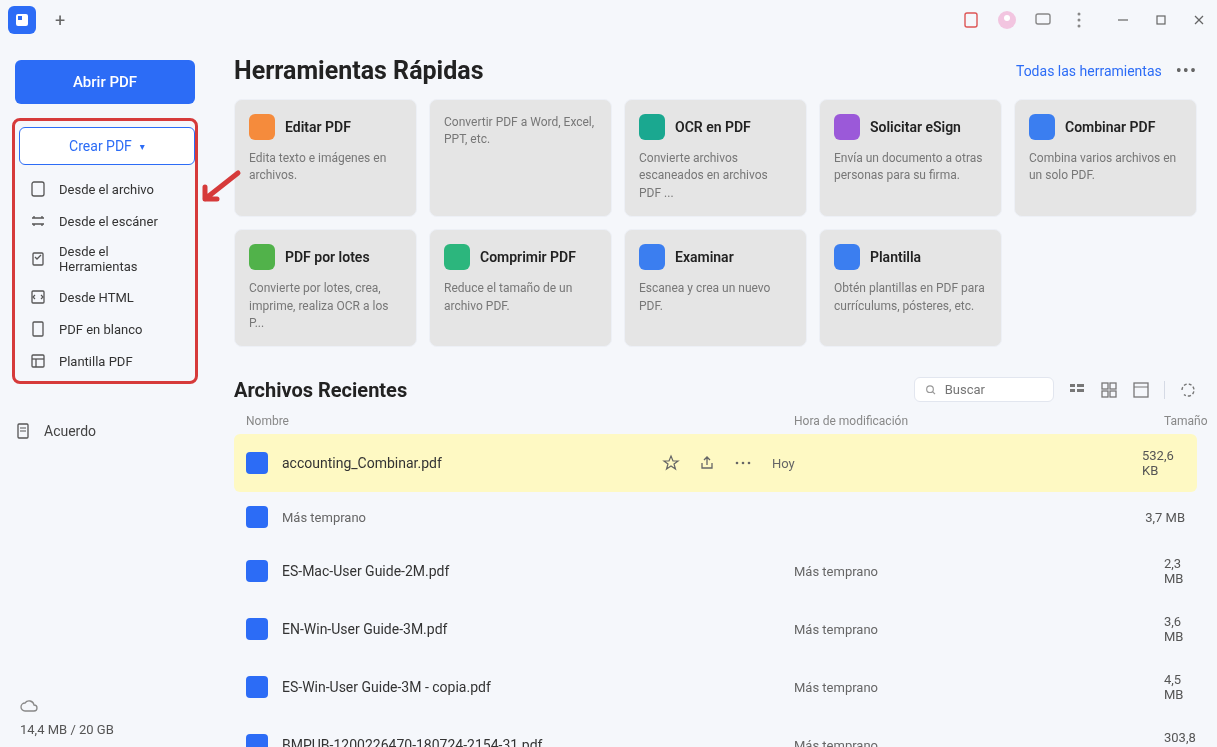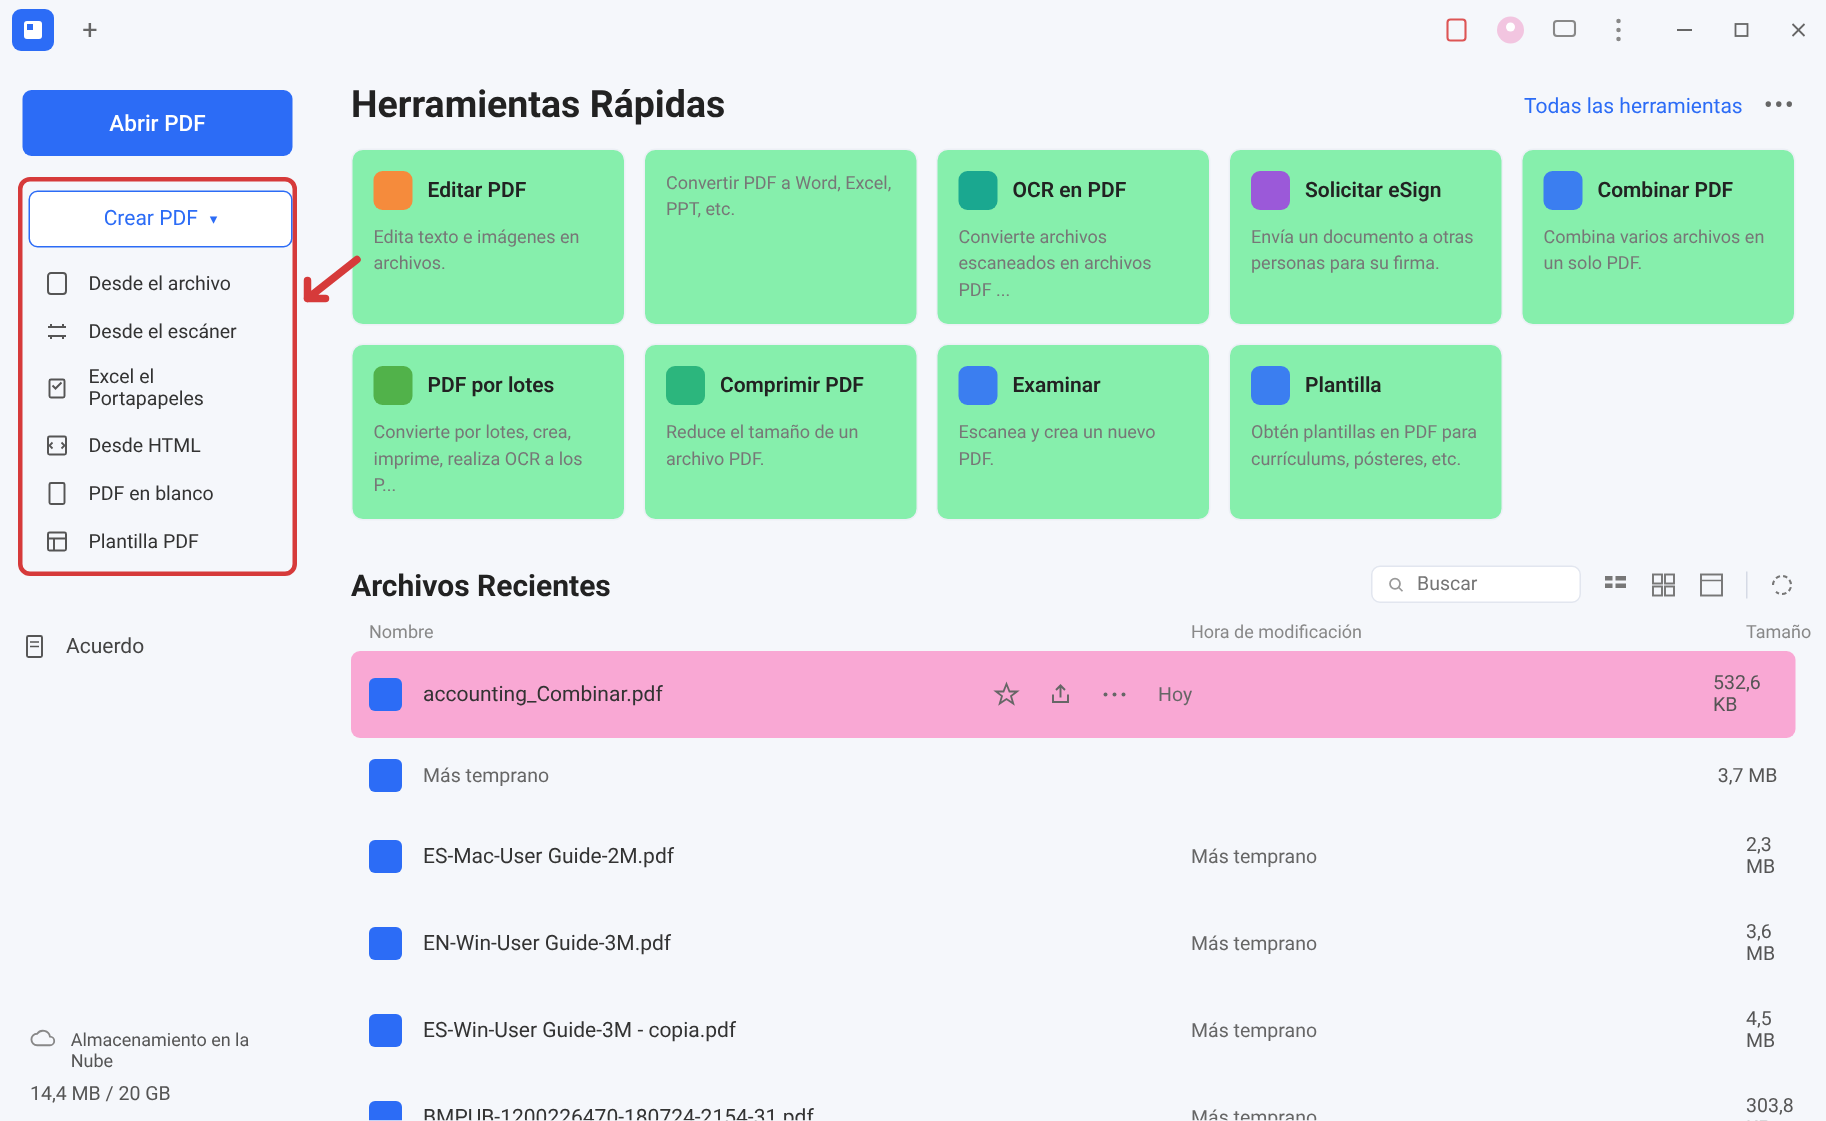--- a/index.html
+++ b/index.html
@@ -25,38 +25,38 @@
 .cloud-row{display:flex;align-items:flex-start;gap:10px;font-size:12px;color:#555;margin-bottom:6px}
 .storage-text{font-size:13px;color:#555;margin-top:8px}
 .content{flex:1;padding:16px 20px 0 24px;overflow:hidden;display:flex;flex-direction:column}
 .section-header{display:flex;align-items:center;margin-bottom:14px}
 .section-title{font-size:25px;font-weight:700;color:#222}
 .section-right{margin-left:auto;display:flex;align-items:center;gap:14px}
 .link-btn{color:#2c6cf6;font-size:14px;cursor:pointer}
 .more-dots{color:#666;font-size:18px;cursor:pointer;letter-spacing:1px}
 .cards{display:grid;grid-template-columns:repeat(5,1fr);gap:12px;margin-bottom:12px}
 .cards.row2{grid-template-columns:repeat(5,1fr)}
-.card{background:#86efac;border-radius:8px;padding:14px 14px;min-height:88px;cursor:pointer;border:1px solid #edf0f6}
+.card{background:#e5e5e5;border-radius:8px;padding:14px 14px;min-height:88px;cursor:pointer;border:1px solid #edf0f6}
 .card-head{display:flex;align-items:center;gap:10px;margin-bottom:10px}
 .card-icon{width:26px;height:26px;border-radius:6px;flex-shrink:0}
 .card-title{font-size:14px;font-weight:600;color:#222}
 .card-desc{font-size:12px;color:#777;line-height:1.45}
 .recent-header{display:flex;align-items:center;margin:18px 0 8px}
 .recent-title{font-size:20px;font-weight:700;color:#222}
 .recent-tools{margin-left:auto;display:flex;align-items:center;gap:14px}
 .search-box{display:flex;align-items:center;gap:8px;background:#fff;border:1px solid #e2e6ef;border-radius:6px;padding:4px 10px;width:140px}
 .search-box input{border:none;outline:none;font-size:13px;width:100%;color:#555;background:transparent}
 .view-btn{width:18px;height:18px;color:#777;cursor:pointer}
 .divider{width:1px;height:18px;background:#d5dae5}
 .table-head{display:flex;font-size:12px;color:#888;padding:4px 12px 6px}
 .col-name{flex:0 0 548px}
 .col-date{flex:0 0 370px}
 .col-size{margin-left:auto;text-align:center}
 .file-row{display:flex;align-items:center;padding:14px 12px;border-radius:6px;font-size:14px}
-.file-row.active{background:#f9a8d4}
+.file-row.active{background:#fef9c3}
 .file-icon{width:22px;height:22px;background:#2c6cf6;border-radius:4px;margin-right:14px;flex-shrink:0}
 .file-name{flex:0 0 500px;color:#333}
 .row-actions{display:flex;gap:18px;margin-right:20px;color:#666}
 .row-action{width:18px;height:18px;cursor:pointer}
 .file-date{flex:0 0 370px;color:#666;font-size:13px}
 .file-size{margin-left:auto;color:#555;font-size:13px}
 svg{display:block}
 </style>
 </head>
 <body>
@@ -134,21 +134,21 @@
         <svg class="menu-icon" viewBox="0 0 18 18">
             <path d="M3 6h12M3 12h12M5 4v2M13 4v2M5 12v2M13 12v2" stroke="#555" stroke-width="1.3" fill="none"></path>
           </svg>
         <span>Desde el escáner</span>
       </div>
       <div class="menu-item">
         <svg class="menu-icon" viewBox="0 0 18 18">
             <rect x="4" y="3" width="10" height="12" rx="1" fill="none" stroke="#555" stroke-width="1.3"></rect>
             <path d="M6 7l2 2 4-4" stroke="#555" stroke-width="1.3" fill="none"></path>
           </svg>
-        <span>Excel el Portapapeles</span>
+        <span>Desde el Herramientas</span>
       </div>
       <div class="menu-item">
         <svg class="menu-icon" viewBox="0 0 18 18">
             <rect x="3" y="3" width="12" height="12" rx="1" fill="none" stroke="#555" stroke-width="1.3"></rect>
             <path d="M6 7l-2 2 2 2M12 7l2 2-2 2" stroke="#555" stroke-width="1.2" fill="none"></path>
           </svg>
         <span>Desde HTML</span>
       </div>
       <div class="menu-item">
         <svg class="menu-icon" viewBox="0 0 18 18">
@@ -176,21 +176,20 @@
           <line x1="6" y1="9" x2="12" y2="9" stroke="#555"></line>
         </svg>
       <span>Acuerdo</span>
     </div>
 
     <div class="sidebar-bottom">
       <div class="cloud-row">
         <svg width="18" height="14" viewBox="0 0 18 14">
             <path d="M5 11a4 4 0 010-8 5 5 0 019 2 3 3 0 010 6H5z" fill="none" stroke="#888" stroke-width="1.3"></path>
           </svg>
-        <span>Almacenamiento en la Nube</span>
       </div>
       <div class="storage-text">14,4 MB / 20 GB</div>
     </div>
   </div>
 
   <div class="content">
     <div class="section-header">
       <div class="section-title">Herramientas Rápidas</div>
       <div class="section-right">
         <span class="link-btn">Todas las herramientas</span>

